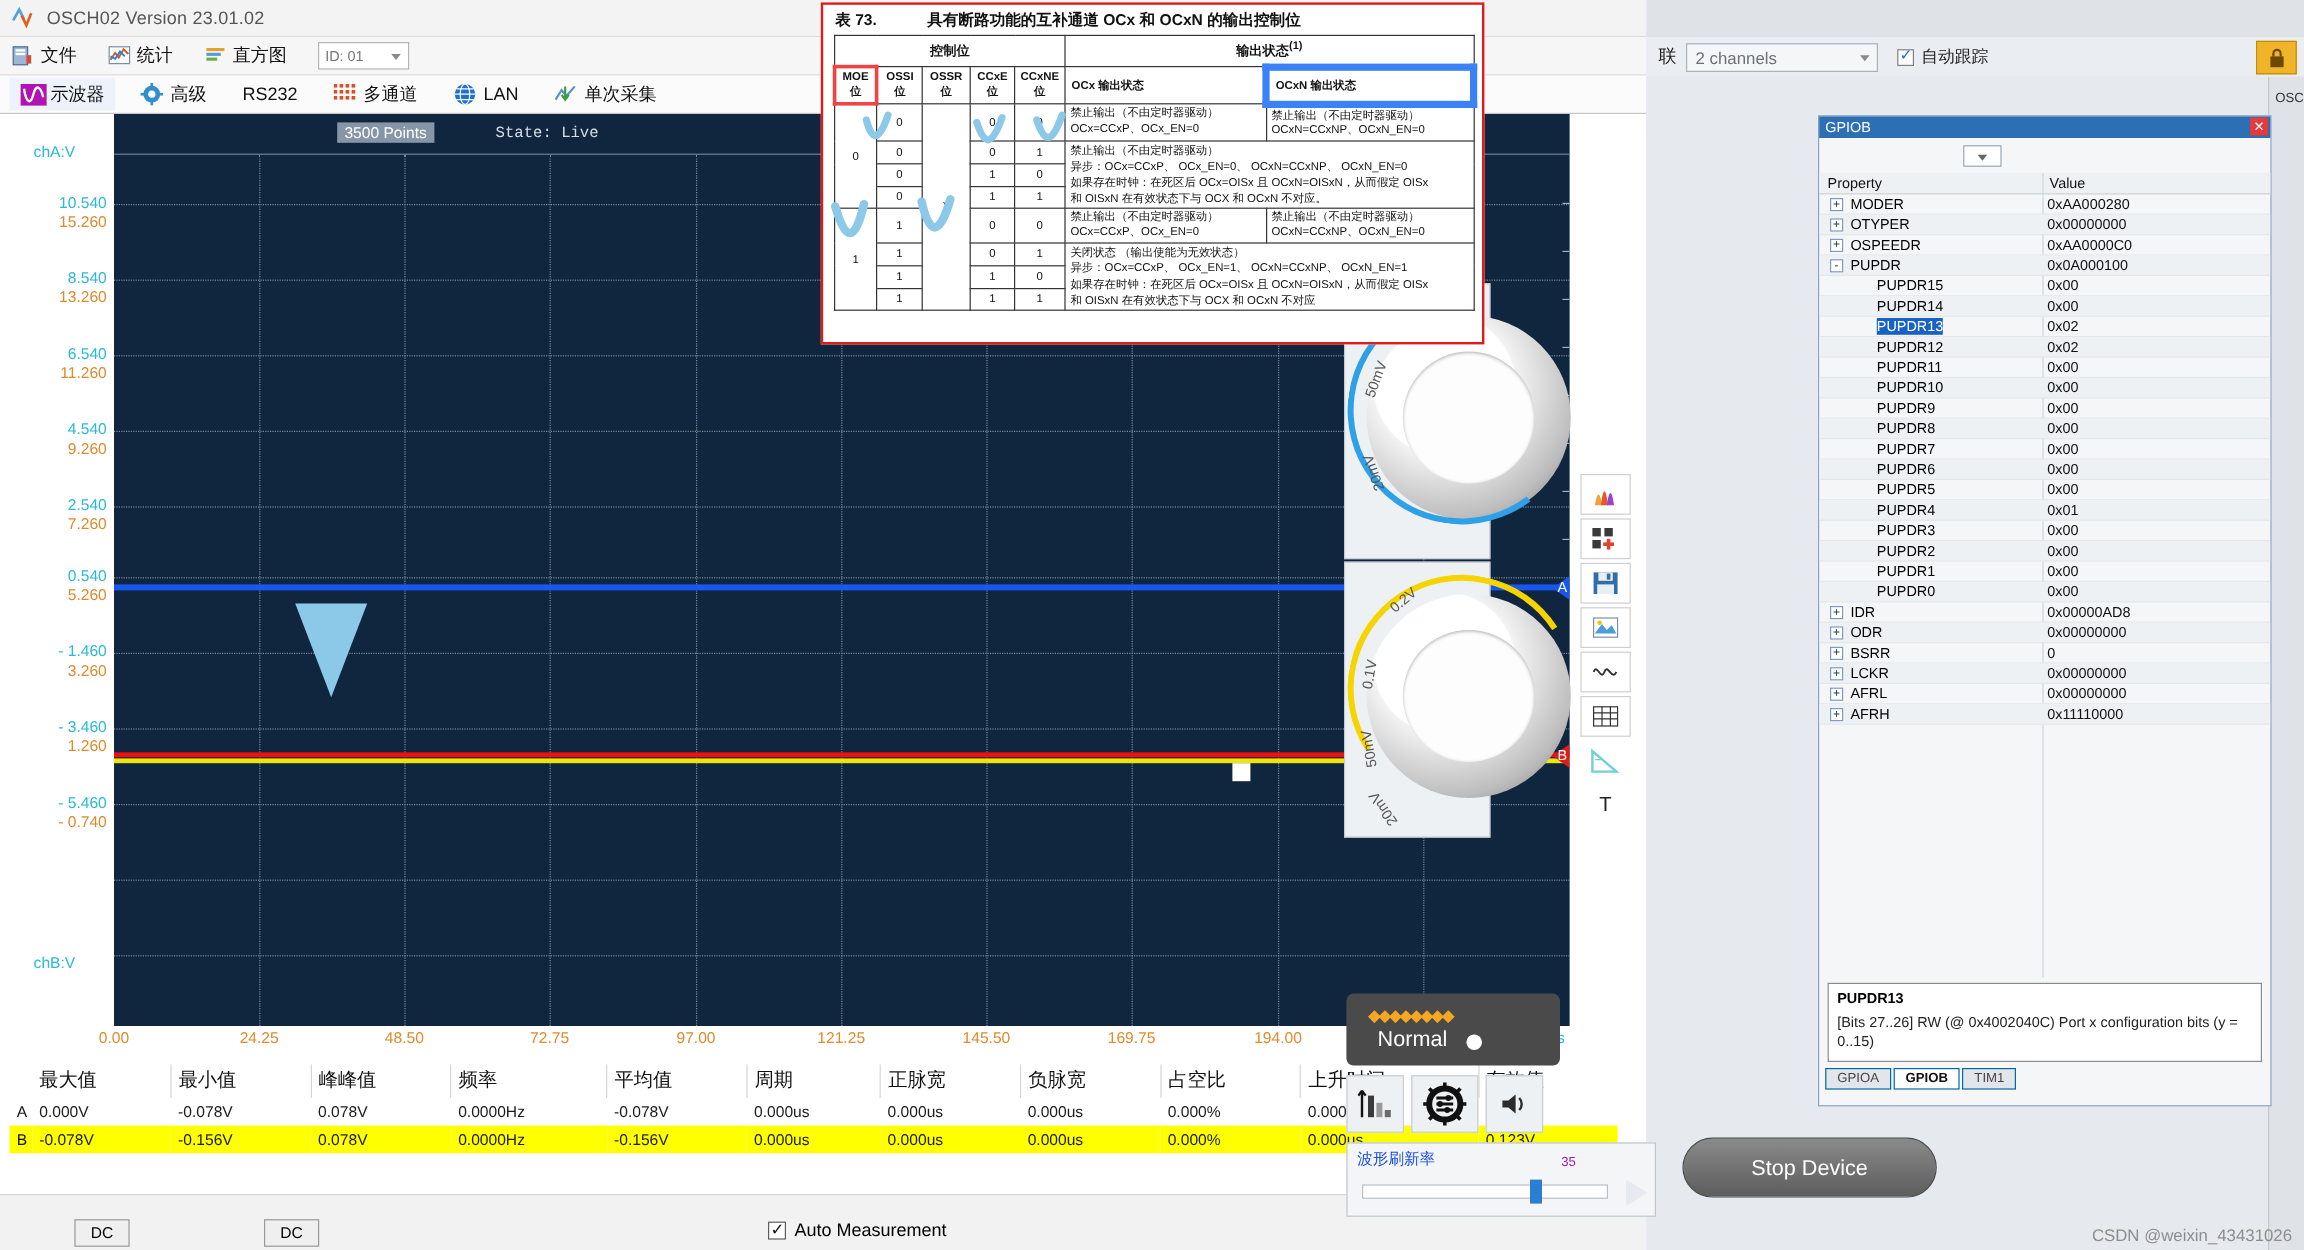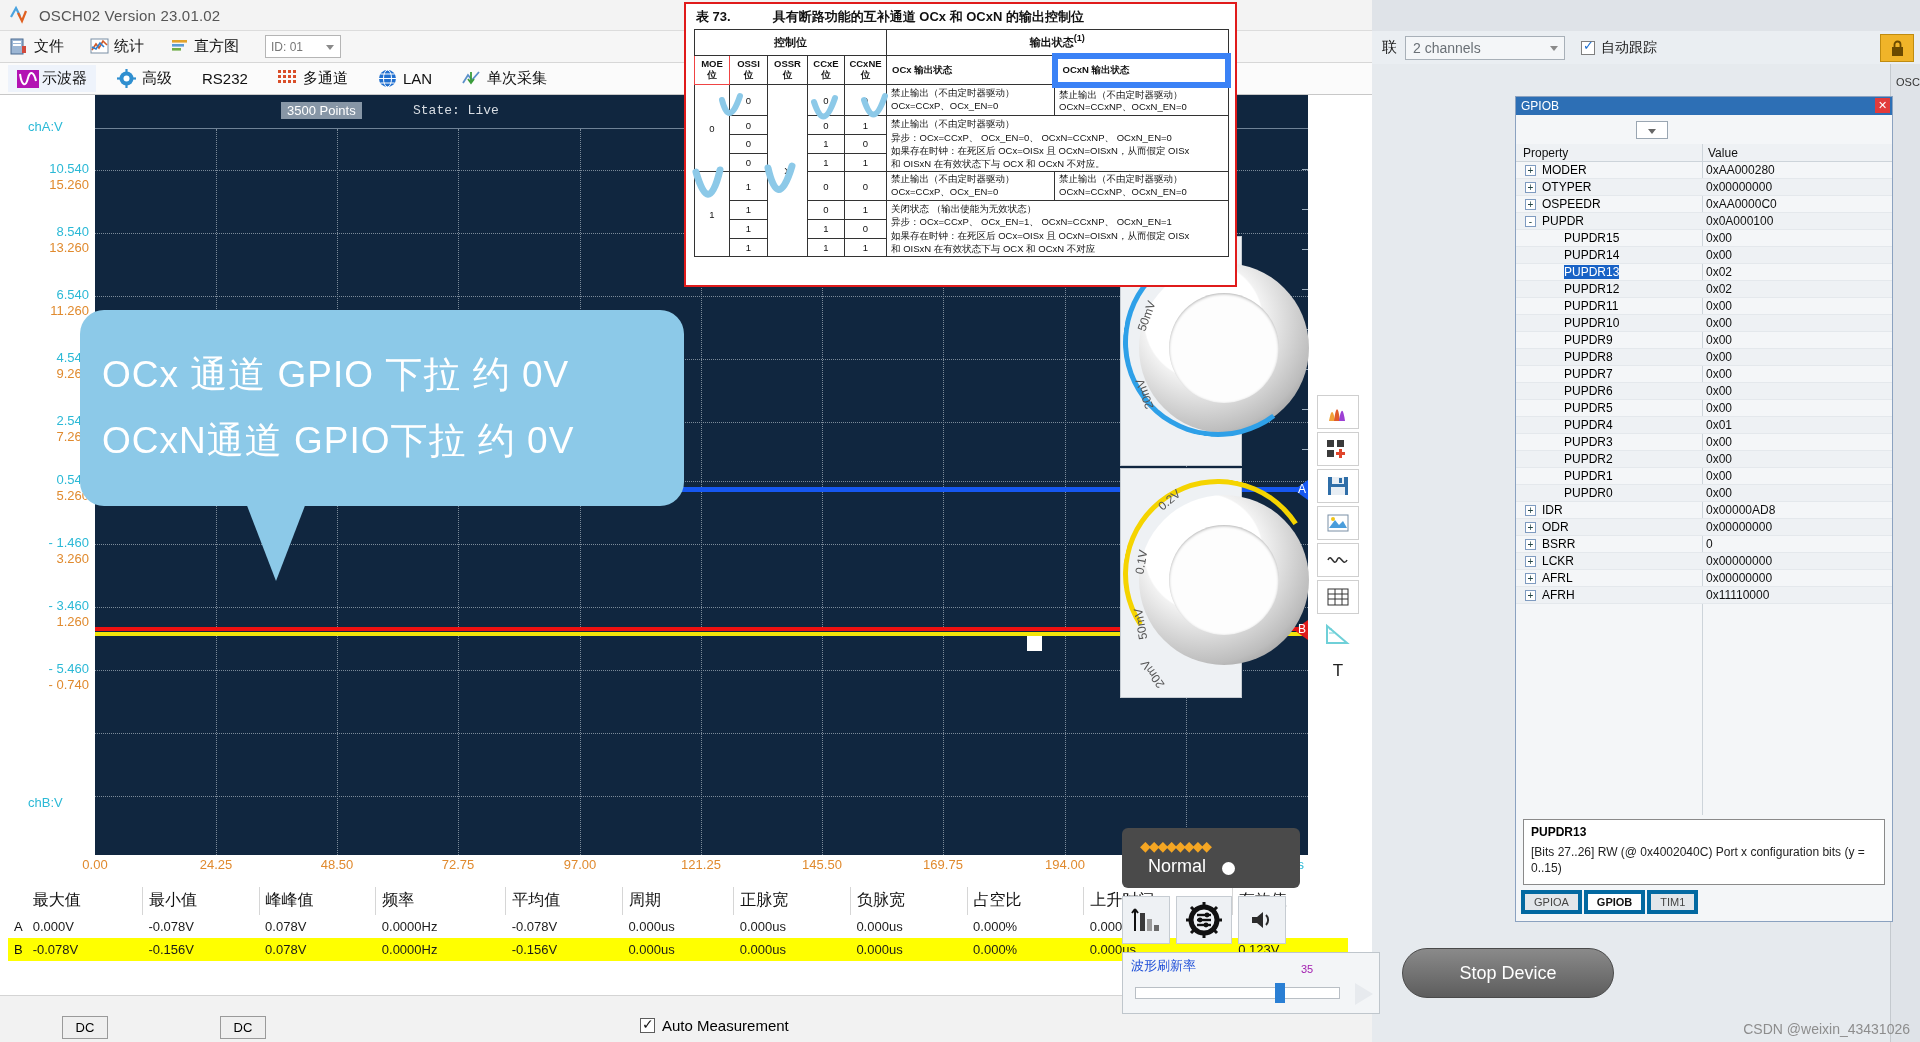--- a/index.html
+++ b/index.html
@@ -196,21 +196,21 @@
           background:#fff; font-size:10px; line-height:9px; text-align:center; color:#244; }
   .rname { position:absolute; top:1px; }
   .rval { position:absolute; left:190px; top:1px; color:#111; }
   .vsep { position:absolute; left:186px; top:47px; bottom:106px; width:1px; background:#cdd4da; }
 
   #tooltip { position:absolute; left:7px; top:722px; width:362px; height:66px; background:#fff;
              border:1px solid #8a8a8a; font-size:12px; padding:5px 7px; }
   #tooltip b { font-size:12px; }
   #tooltip p { margin:5px 0 0; color:#222; line-height:1.35; }
   #gpiob-tabs { position:absolute; left:5px; top:793px; display:flex; gap:2px; font-size:11px; }
-  .gtab { padding:2px 9px; background:#e2e6ea; border:4px solid #0369a1; color:#444; }
+  .gtab { padding:2px 9px; background:#e2e6ea; border:1px solid #0369a1; color:#444; }
   .gtab.active { background:#fff; color:#111; font-weight:bold; }
 
   #watermark { position:absolute; right:10px; bottom:5px; font-size:14px; color:#8d8d8d; }
 
   svg { display:block; }
 </style>
 </head>
 <body>
 
 <div id="app">
@@ -406,24 +406,20 @@
           <i style="top:80px"></i>
           <i style="top:120px"></i>
           <i style="top:160px"></i>
         <i style="top:200px"></i>
           <i style="top:240px"></i>
           <i style="top:280px"></i>
           <i style="top:320px"></i>
       </div>
     </div>
 
-    <div id="callout">
-      <div>OCx 通道   GPIO 下拉   约 0V</div>
-      <div>OCxN通道  GPIO下拉   约 0V</div>
-    </div>
     <div id="callout-tail"></div>
 
     <div id="xaxis">
       <span class="xtick" style="left:0px">0.00</span>
       <span class="xtick" style="left:121px">24.25</span>
       <span class="xtick" style="left:242px">48.50</span>
       <span class="xtick" style="left:363px">72.75</span>
       <span class="xtick" style="left:485px">97.00</span>
       <span class="xtick" style="left:606px">121.25</span>
       <span class="xtick" style="left:727px">145.50</span>
@@ -661,21 +657,21 @@
     </div>
     <table style="border-collapse:collapse; margin-left:8px; width:537px; font-size:9.5px; color:#111;">
       <tbody>
           <tr>
         <td colspan="5" style="border:1px solid #333; text-align:center; padding:3px; font-weight:bold; font-size:11px;">控制位</td>
         <td colspan="2" style="border:1px solid #333; text-align:center; padding:3px; font-weight:bold; font-size:11px;">
           <span>输出状态</span><sup>(1)</sup>
         </td>
       </tr>
       <tr>
-        <td style="border:1px solid #ef4444; text-align:center; padding:2px 3px; font-weight:bold; width:35px;">
+        <td style="border:3px solid #ef4444; text-align:center; padding:2px 3px; font-weight:bold; width:35px;">
           <span>MOE</span><br><span>位</span>
         </td>
         <td style="border:1px solid #333; text-align:center; padding:2px 3px; font-weight:bold; width:38px;">
           <span>OSSI</span><br><span>位</span>
         </td>
         <td style="border:1px solid #333; text-align:center; padding:2px 3px; font-weight:bold; width:40px;">
           <span>OSSR</span><br><span>位</span>
         </td>
         <td style="border:1px solid #333; text-align:center; padding:2px 3px; font-weight:bold; width:37px;">
           <span>CCxE</span><br><span>位</span>

